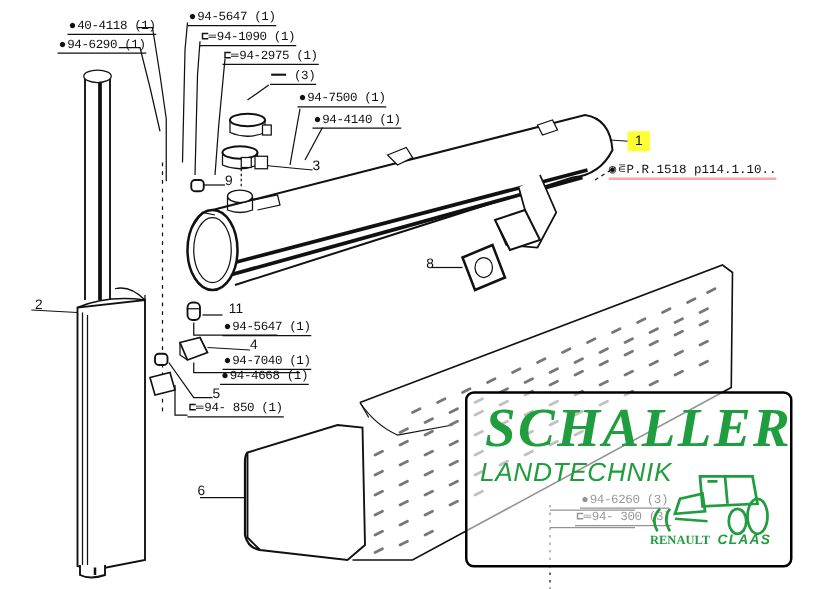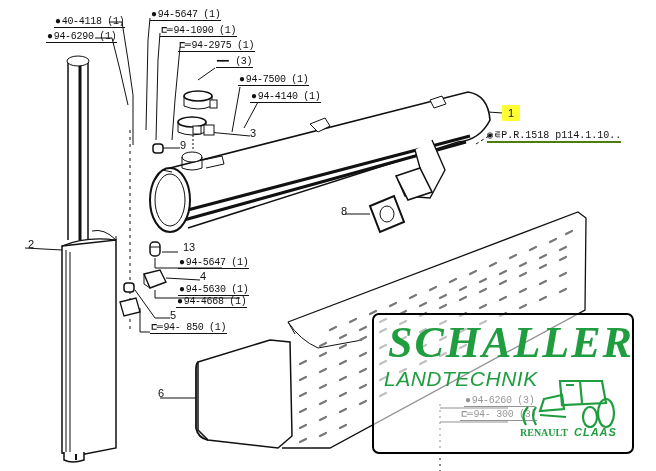--- a/index.html
+++ b/index.html
@@ -1,21 +1,21 @@
 <!DOCTYPE html>
 <html><head>
   <meta charset="utf-8">
   <style>
     html, body { margin: 0; padding: 0; background: #ffffff; }
     body { width: 656px; height: 471px; position: relative; overflow: hidden; font-family: "Liberation Sans", sans-serif; }
     #canvas { position: absolute; left: 0; top: 0; width: 656px; height: 471px; }
     .lbl { position: absolute; font-family: "Liberation Mono", monospace; font-size: 10px; color: #111; white-space: nowrap; letter-spacing: -0.3px; line-height: 11px; border-bottom: 1px solid #111; padding: 0 1px; }
     .num { position: absolute; font-family: "Liberation Sans", sans-serif; font-size: 11px; color: #111; line-height: 12px; }
     .hl { background: #ffff33; padding: 2px 6px; }
-    .ref { position: absolute; font-family: "Liberation Mono", monospace; font-size: 10px; color: #111; white-space: nowrap; border-bottom: 2px solid #4d7c0f; }
+    .ref { position: absolute; font-family: "Liberation Mono", monospace; font-size: 10px; color: #111; white-space: nowrap; border-bottom: 2px solid #fca5a5; }
     .glyph { font-weight: bold; margin-right: 1px; }
     #logo { position: absolute; left: 372px; top: 313px; width: 258px; height: 137px; border: 2px solid #000000; border-radius: 7px; background: rgba(255,255,255,0.55); }
     #logo-title { position: absolute; left: 14px; top: 2px; font-family: "Liberation Serif", serif; font-style: italic; font-weight: bold; font-size: 44px; color: #1f9d3f; letter-spacing: 2px; }
     #logo-sub { position: absolute; left: 10px; top: 52px; font-family: "Liberation Sans", sans-serif; font-style: italic; font-size: 21px; color: #1f9d3f; letter-spacing: 0.5px; }
     #logo-renault { position: absolute; left: 146px; top: 112px; font-family: "Liberation Serif", serif; font-weight: bold; font-size: 10px; color: #1f9d3f; }
     #logo-claas { position: absolute; left: 200px; top: 111px; font-family: Liberation Sans, sans-serif; font-style: italic; font-weight: bold; font-size: 11px; color: #1f9d3f; letter-spacing: 1px; }
   </style>
 </head>
 <body>
 
@@ -135,32 +135,32 @@
 </svg>
 
 <span class="num hl" style="left:502px;top:105px;">1</span>
 <span class="num" style="left:28px;top:238px;">2</span>
 <span class="num" style="left:250px;top:127px;">3</span>
 <span class="num" style="left:200px;top:270px;">4</span>
 <span class="num" style="left:170px;top:309px;">5</span>
 <span class="num" style="left:158px;top:387px;">6</span>
 <span class="num" style="left:341px;top:205px;">8</span>
 <span class="num" style="left:180px;top:139px;">9</span>
-<span class="num" style="left:183px;top:241px;">13</span>
+<span class="num" style="left:183px;top:241px;">11</span>
 
 <span class="lbl" style="left:54px;top:16px;"><span class="glyph">●</span><span>40-4118</span> <span>(1)</span></span>
 <span class="lbl" style="left:46px;top:31px;"><span class="glyph">●</span><span>94-6290</span> <span>(1)</span></span>
 <span class="lbl" style="left:150px;top:9px;"><span class="glyph">●</span><span>94-5647</span> <span>(1)</span></span>
 <span class="lbl" style="left:160px;top:25px;"><span class="glyph">⊏═</span><span>94-1090</span> <span>(1)</span></span>
 <span class="lbl" style="left:178px;top:40px;"><span class="glyph">⊏═</span><span>94-2975</span> <span>(1)</span></span>
 <span class="lbl" style="left:216px;top:56px;"><span class="glyph">━━</span> <span>(3)</span></span>
 <span class="lbl" style="left:238px;top:74px;"><span class="glyph">●</span><span>94-7500</span> <span>(1)</span></span>
 <span class="lbl" style="left:250px;top:91px;"><span class="glyph">●</span><span>94-4140</span> <span>(1)</span></span>
 <span class="lbl" style="left:178px;top:257px;"><span class="glyph">●</span><span>94-5647</span> <span>(1)</span></span>
-<span class="lbl" style="left:178px;top:284px;"><span class="glyph">●</span><span>94-5630</span> <span>(1)</span></span>
+<span class="lbl" style="left:178px;top:284px;"><span class="glyph">●</span><span>94-7040</span> <span>(1)</span></span>
 <span class="lbl" style="left:176px;top:296px;"><span class="glyph">●</span><span>94-4668</span> <span>(1)</span></span>
 <span class="lbl" style="left:150px;top:322px;"><span class="glyph">⊏═</span><span>94- 850</span> <span>(1)</span></span>
 <span class="lbl" style="left:464px;top:395px;"><span class="glyph">●</span><span>94-6260</span> <span>(3)</span></span>
 <span class="lbl" style="left:460px;top:409px;"><span class="glyph">⊏═</span><span>94- 300</span> <span>(3)</span></span>
 
 <span class="ref" style="left:487px;top:129px;"><span class="glyph">◉</span><span>⋷P.R.1518 p114.1.10..</span></span>
 
 <div id="logo">
   <div id="logo-title">SCHALLER</div>
   <div id="logo-sub">LANDTECHNIK</div>

